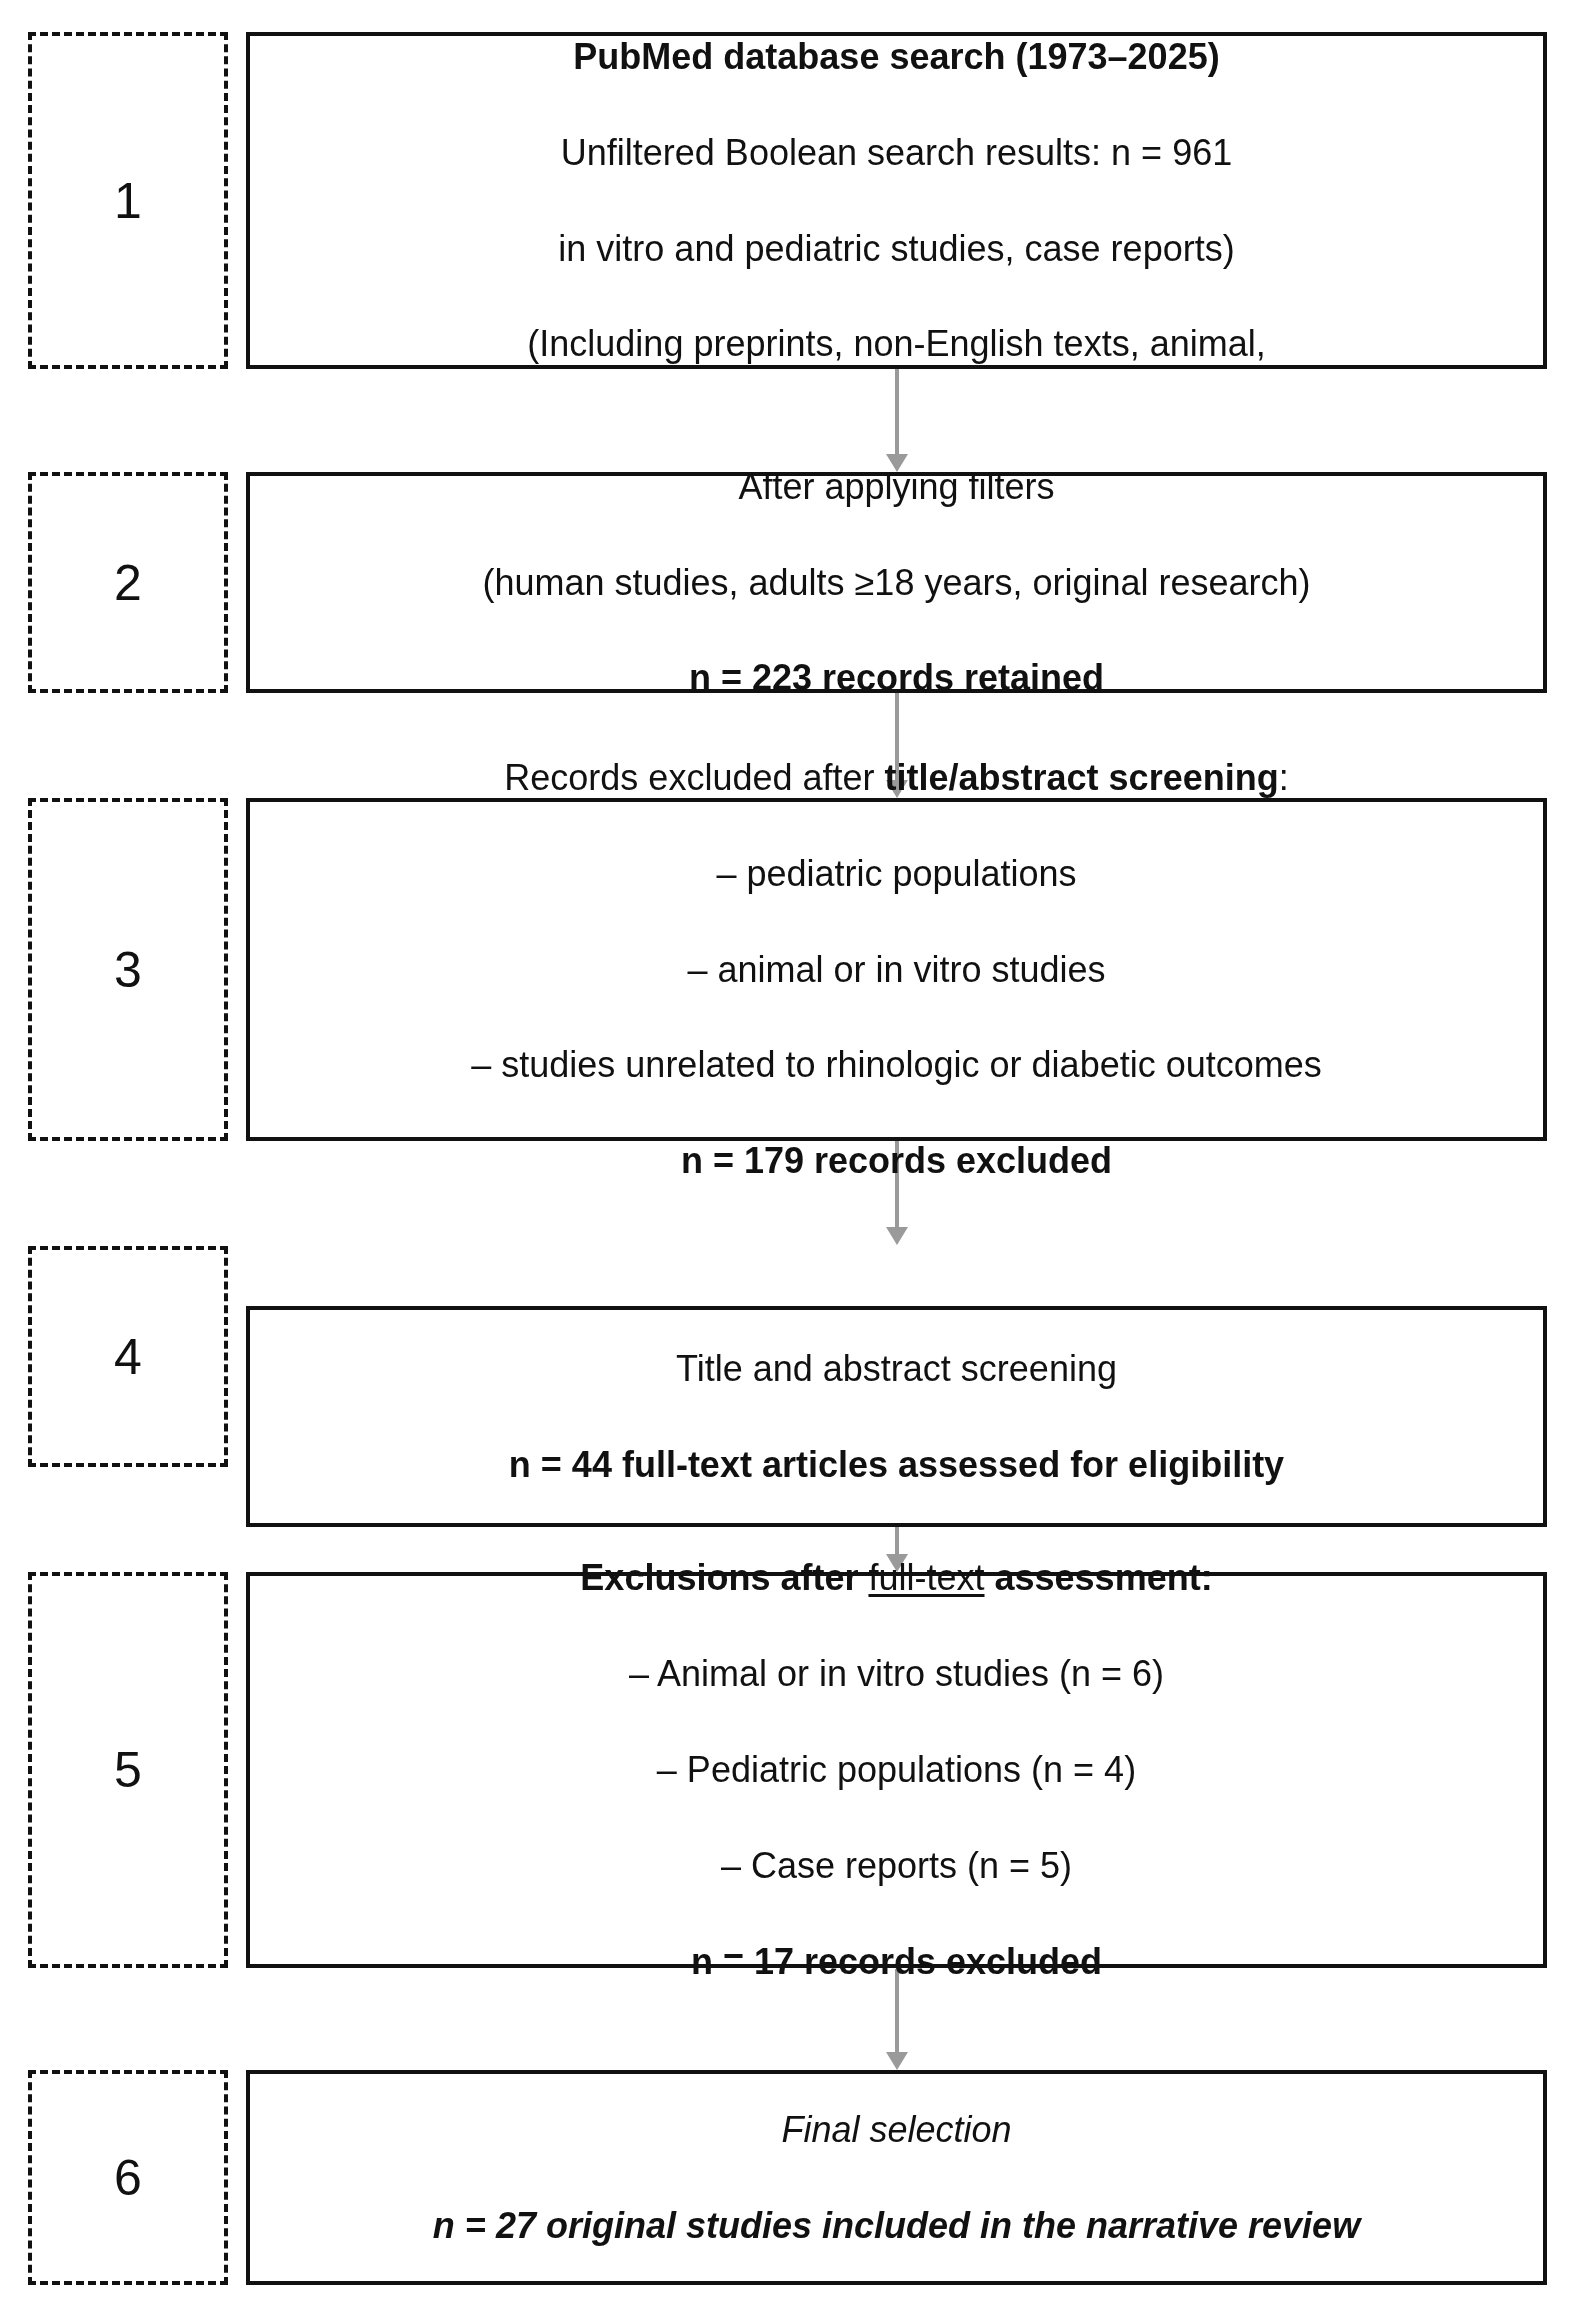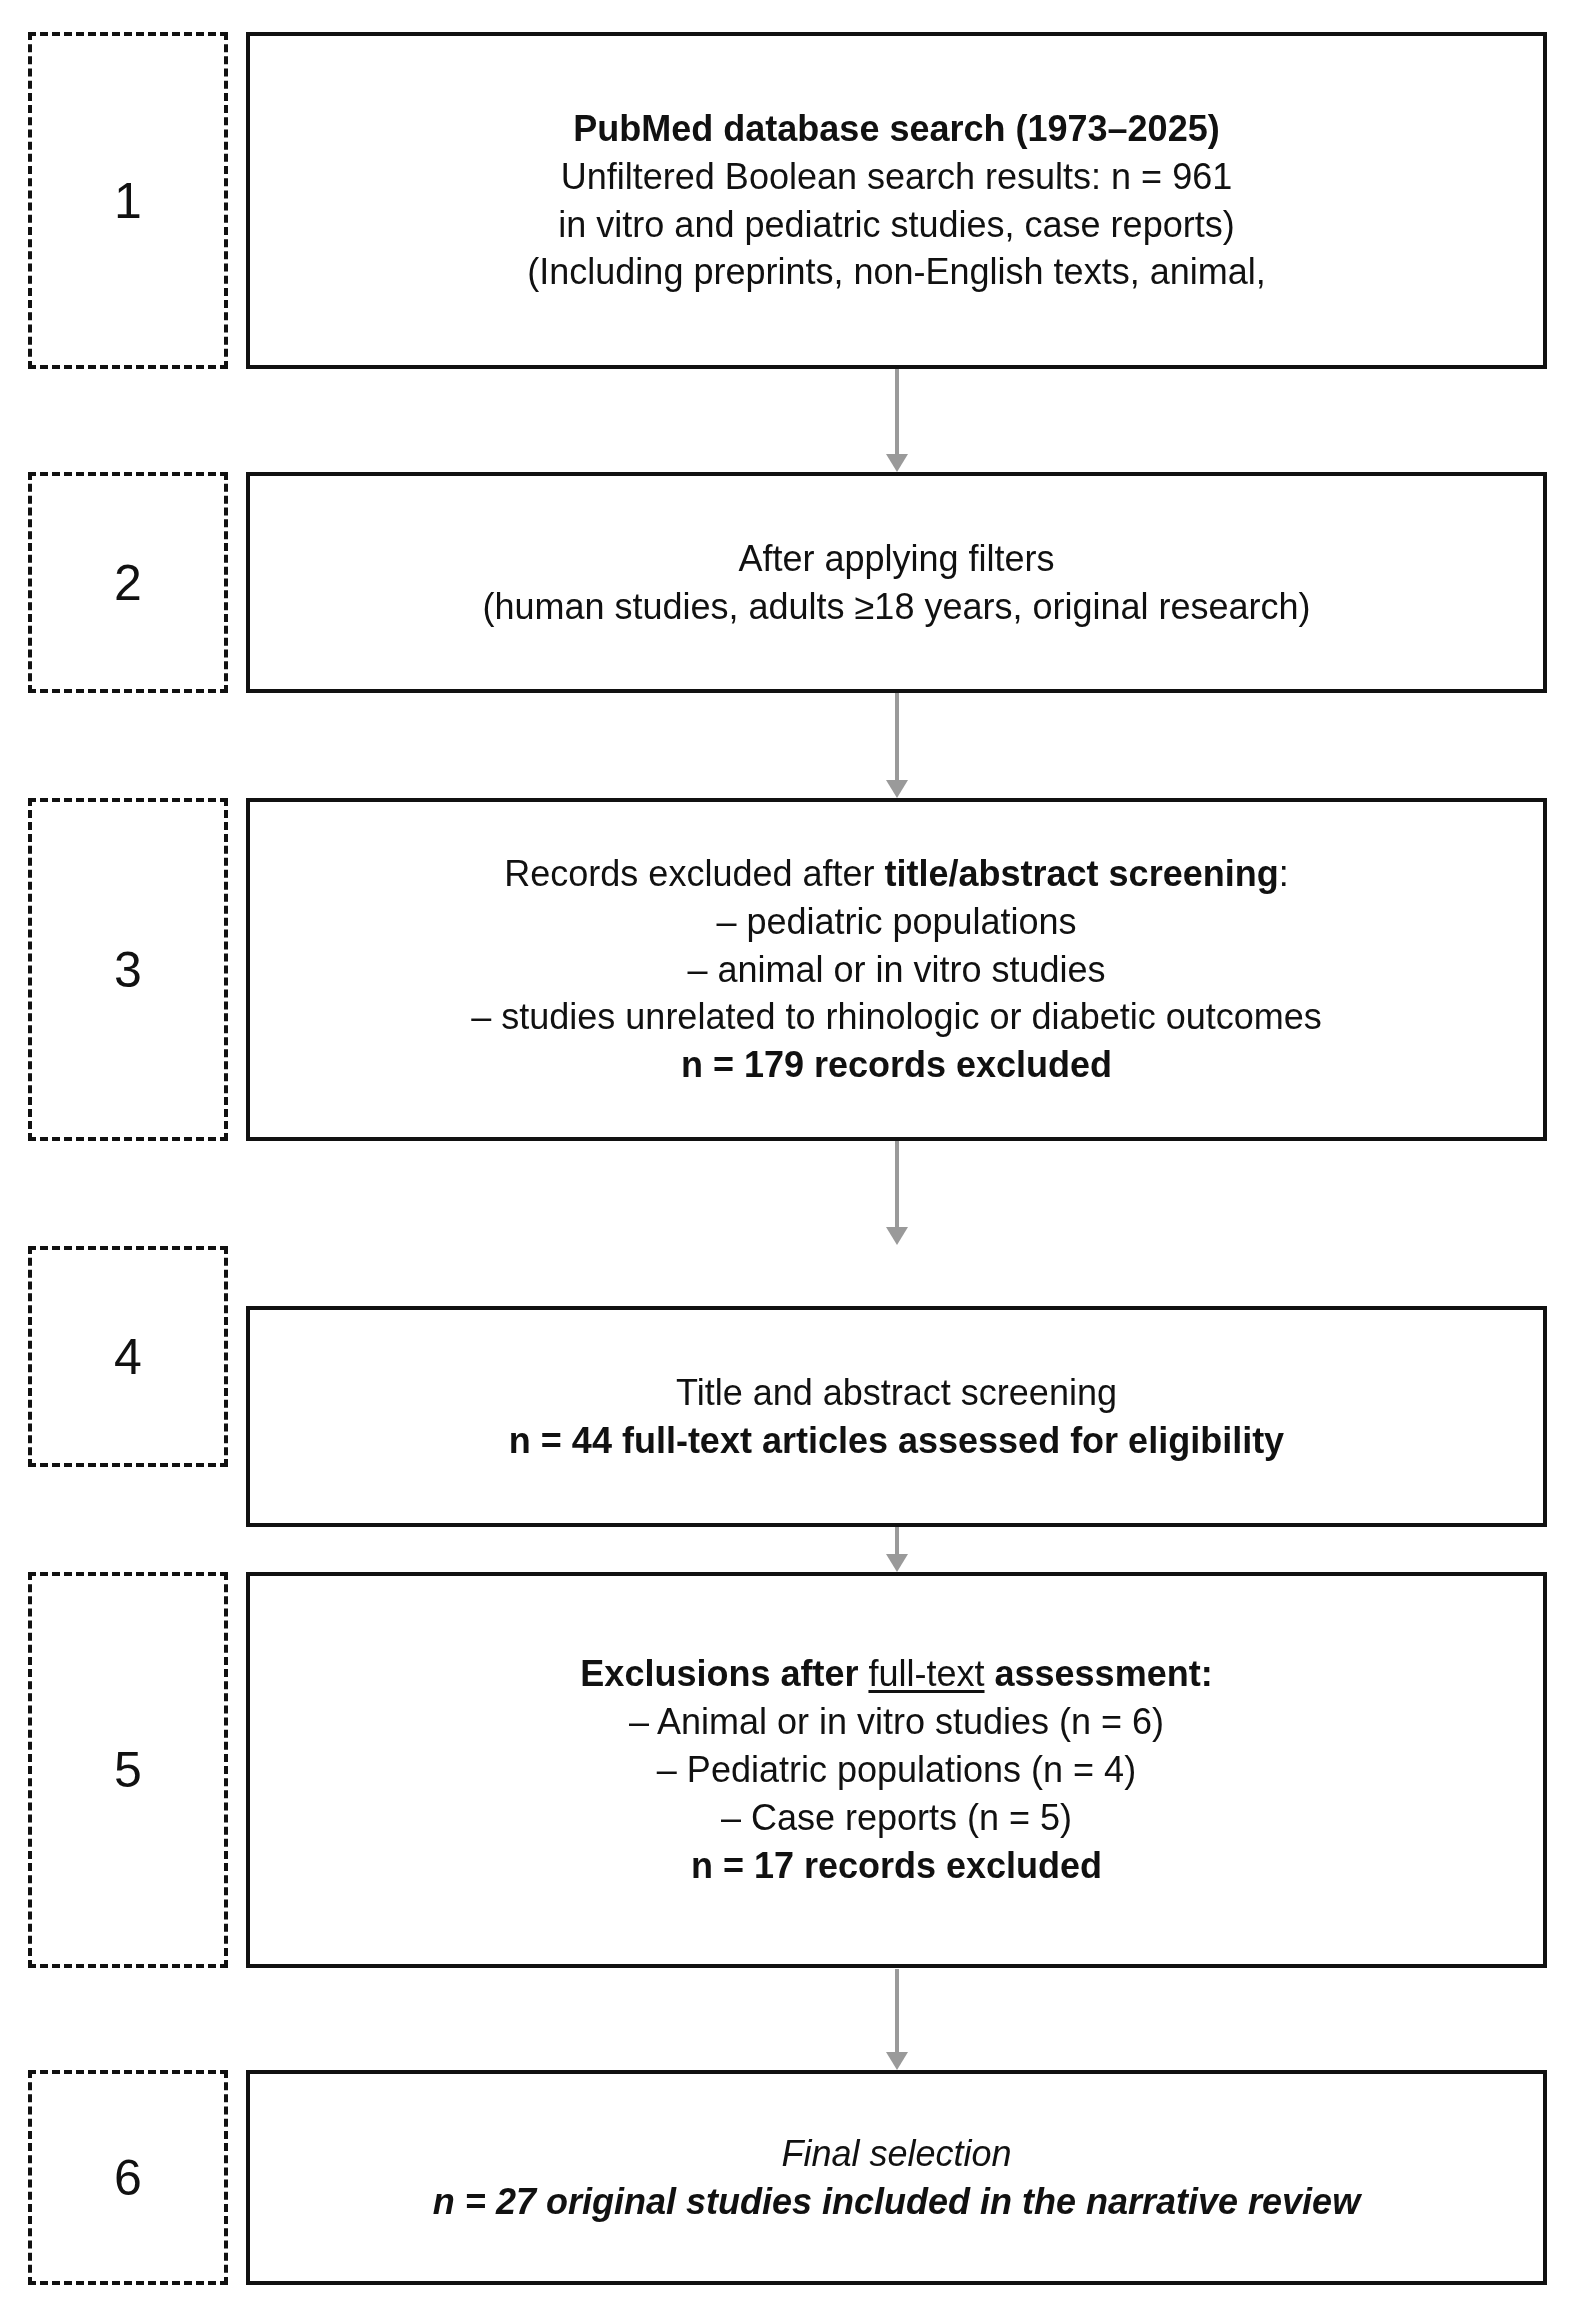--- a/index.html
+++ b/index.html
@@ -41,20 +41,21 @@
     left: 246px;
     width: 1301px;
     box-sizing: border-box;
     border: 4.3px solid #111111;
     background: #ffffff;
     display: flex;
     flex-direction: column;
     align-items: center;
     justify-content: center;
     padding: 6.1px 16px;
+    gap: 48px;
   }
   .line {
     font-size: 36px;
     line-height: 1.33;
     color: #111111;
     text-align: center;
     white-space: nowrap;
     font-weight: 400;
   }
   .line.bold {
@@ -125,20 +126,21 @@
       <div class="line">Unfiltered Boolean search results: n = 961</div>
       <div class="line">in vitro and pediatric studies, case reports)</div>
       <div class="line">(Including preprints, non-English texts, animal,</div>
     </div>
     <div class="num-box" style="top: 472px; height: 221px;">
       <span class="num">2</span>
     </div>
     <div class="content-box" style="top: 472px; height: 221px;">
       <div class="line">After applying filters</div>
       <div class="line">(human studies, adults ≥18 years, original research)</div>
+      <div class="line bold">n = 223 records retained</div>
     </div>
     <div class="num-box" style="top: 798px; height: 343px;">
       <span class="num">3</span>
     </div>
     <div class="content-box" style="top: 798px; height: 343px;">
       <div class="line">Records excluded after <span class="b">title/abstract screening</span>:</div>
       <div class="line">– pediatric populations</div>
       <div class="line">– animal or in vitro studies</div>
       <div class="line">– studies unrelated to rhinologic or diabetic outcomes</div>
       <div class="line bold">n = 179 records excluded</div>

